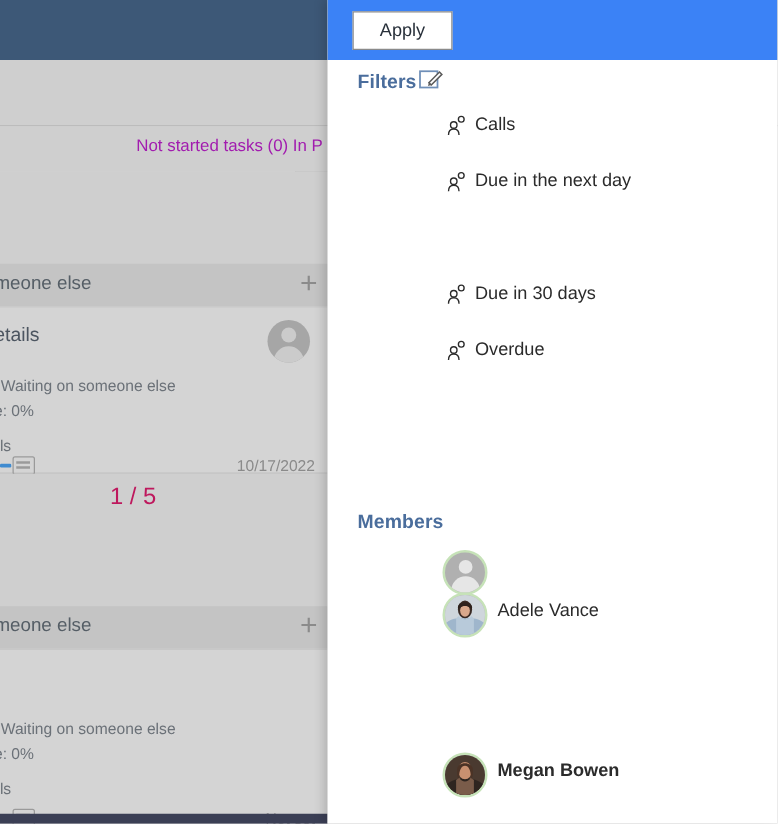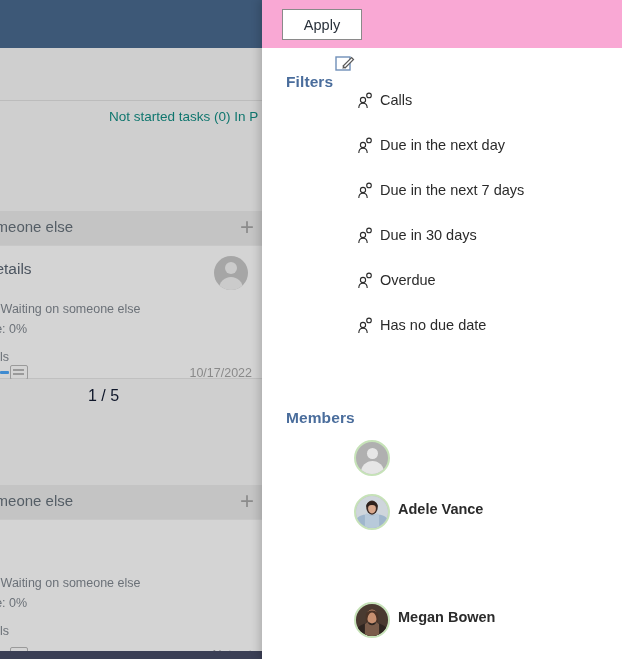--- a/index.html
+++ b/index.html
@@ -51,21 +51,21 @@
   .tab-strip {
     position: absolute;
     left: 0; top: 101px;
     width: 622px; height: 36px;
     background: #cfcfcf;
   }
   .tab-strip-text {
     position: absolute;
     left: 109px; top: 8px;
     font-size: 13.5px;
-    color: #0f766e;
+    color: #a21caf;
     white-space: nowrap;
   }
   .board-area {
     position: absolute;
     left: 0; top: 137px;
     width: 622px; height: 522px;
     background: #cfcfcf;
   }
 
   .bucket {
@@ -167,22 +167,22 @@
   }
   .pager {
     position: absolute;
     left: 0;
     width: 262px; height: 34px;
     background: #cfcfcf;
   }
   .pager-text {
     position: absolute;
     left: 88px; top: 8px;
-    font-size: 16px;
-    color: #0f172a;
+    font-size: 19px;
+    color: #be185d;
   }
   .bottom-bar {
     position: absolute;
     left: 0; bottom: 0;
     width: 262px; height: 8px;
     background: #3b3f55;
   }
 
   
   #filter-panel {
@@ -190,21 +190,21 @@
     left: 262px; top: 0;
     width: 360px; height: 659px;
     background: #ffffff;
     box-shadow: -3px 0 8px rgba(0,0,0,0.17);
     overflow: hidden;
   }
   .panel-topbar {
     position: absolute;
     left: 0; top: 0;
     width: 360px; height: 48px;
-    background: #f9a8d4;
+    background: #3b82f6;
   }
   .apply-button {
     position: absolute;
     left: 20px; top: 9px;
     width: 80px; height: 31px;
     background: #ffffff;
     border: 1px solid #8a8a8a;
     box-sizing: border-box;
     font-family: "Liberation Sans", sans-serif;
     font-size: 14.5px;
@@ -354,21 +354,21 @@
 
   <div class="bottom-bar"></div>
 </div>
 
 <div id="filter-panel">
 
   <div class="panel-topbar">
     <button class="apply-button">Apply</button>
   </div>
 
-  <span class="section-heading" style="top:73px;text-align:center;">Filters</span>
+  <span class="section-heading" style="top:57px;text-align:center;">Filters</span>
   <svg class="edit-icon" style="left:73px; top:54px;" viewBox="0 0 22 20">
     <rect x="1" y="3" width="14" height="13" fill="none" stroke="#6f8fb8" stroke-width="1.4"></rect>
     <path d="M10 14 L18.5 5.5 L16.6 3.6 L8.1 12.1 Z" fill="#ffffff" stroke="#5a5a5a" stroke-width="1.2"></path>
     <path d="M8.1 12.1 L7.4 14.8 L10 14 Z" fill="#5a5a5a"></path>
   </svg>
 
   <div class="filter-row" style="top:133px;">
     <svg class="person-icon" viewBox="0 0 17 17">
       <circle cx="6" cy="8" r="2.6" fill="none" stroke="#2b2b2b" stroke-width="1.1"></circle>
       <path d="M1.8 16 C1.8 12.6 3.7 11.2 6 11.2 C8.3 11.2 10.2 12.6 10.2 16" fill="none" stroke="#2b2b2b" stroke-width="1.1"></path>
@@ -379,64 +379,48 @@
 
   <div class="filter-row" style="top:88px;">
     <svg class="person-icon" viewBox="0 0 17 17">
       <circle cx="6" cy="8" r="2.6" fill="none" stroke="#2b2b2b" stroke-width="1.1"></circle>
       <path d="M1.8 16 C1.8 12.6 3.7 11.2 6 11.2 C8.3 11.2 10.2 12.6 10.2 16" fill="none" stroke="#2b2b2b" stroke-width="1.1"></path>
       <circle cx="12" cy="3.4" r="2.3" fill="none" stroke="#2b2b2b" stroke-width="1.1"></circle>
     </svg>
     <span class="filter-label">Calls</span>
   </div>
 
-  <div class="filter-row" style="top:178px;">
-    <svg class="person-icon" viewBox="0 0 17 17">
-      <circle cx="6" cy="8" r="2.6" fill="none" stroke="#2b2b2b" stroke-width="1.1"></circle>
-      <path d="M1.8 16 C1.8 12.6 3.7 11.2 6 11.2 C8.3 11.2 10.2 12.6 10.2 16" fill="none" stroke="#2b2b2b" stroke-width="1.1"></path>
-      <circle cx="12" cy="3.4" r="2.3" fill="none" stroke="#2b2b2b" stroke-width="1.1"></circle>
-    </svg>
-    <span class="filter-label">Due in the next 7 days</span>
-  </div>
 
   <div class="filter-row" style="top:223px;">
     <svg class="person-icon" viewBox="0 0 17 17">
       <circle cx="6" cy="8" r="2.6" fill="none" stroke="#2b2b2b" stroke-width="1.1"></circle>
       <path d="M1.8 16 C1.8 12.6 3.7 11.2 6 11.2 C8.3 11.2 10.2 12.6 10.2 16" fill="none" stroke="#2b2b2b" stroke-width="1.1"></path>
       <circle cx="12" cy="3.4" r="2.3" fill="none" stroke="#2b2b2b" stroke-width="1.1"></circle>
     </svg>
     <span class="filter-label">Due in 30 days</span>
   </div>
 
   <div class="filter-row" style="top:268px;">
     <svg class="person-icon" viewBox="0 0 17 17">
       <circle cx="6" cy="8" r="2.6" fill="none" stroke="#2b2b2b" stroke-width="1.1"></circle>
       <path d="M1.8 16 C1.8 12.6 3.7 11.2 6 11.2 C8.3 11.2 10.2 12.6 10.2 16" fill="none" stroke="#2b2b2b" stroke-width="1.1"></path>
       <circle cx="12" cy="3.4" r="2.3" fill="none" stroke="#2b2b2b" stroke-width="1.1"></circle>
     </svg>
     <span class="filter-label">Overdue</span>
   </div>
 
-  <div class="filter-row" style="top:313px;">
-    <svg class="person-icon" viewBox="0 0 17 17">
-      <circle cx="6" cy="8" r="2.6" fill="none" stroke="#2b2b2b" stroke-width="1.1"></circle>
-      <path d="M1.8 16 C1.8 12.6 3.7 11.2 6 11.2 C8.3 11.2 10.2 12.6 10.2 16" fill="none" stroke="#2b2b2b" stroke-width="1.1"></path>
-      <circle cx="12" cy="3.4" r="2.3" fill="none" stroke="#2b2b2b" stroke-width="1.1"></circle>
-    </svg>
-    <span class="filter-label">Has no due date</span>
-  </div>
 
 
   <span class="section-heading" style="top:409px;">Members</span>
 
   <div class="member-row" style="top:438px;">
     <div class="member-avatar avatar-default"></div>
   </div>
 
-  <div class="member-row" style="top:492px;font-weight:bold;">
+  <div class="member-row" style="top:472px;">
     <div class="member-avatar">
       <svg class="photo" viewBox="0 0 36 36" preserveAspectRatio="xMidYMid slice">
         <rect width="36" height="36" fill="#cfd6dc"></rect>
         <path d="M0 26 C6 20 12 21 18 21 C24 21 30 20 36 26 L36 36 L0 36 Z" fill="#9fb6cc"></path>
         <ellipse cx="18" cy="13" rx="6.4" ry="8" fill="#3a2a24"></ellipse>
         <ellipse cx="18" cy="14" rx="4.4" ry="5.6" fill="#d9a88c"></ellipse>
         <path d="M11.6 11 C12 5 24 5 24.4 11 C24.4 15 23 10 18 10 C13 10 11.6 15 11.6 11 Z" fill="#2e211c"></path>
         <path d="M12.5 19 C14 23 22 23 23.5 19 L26 21 L26 36 L10 36 L10 21 Z" fill="#b8cada"></path>
       </svg>
     </div>

